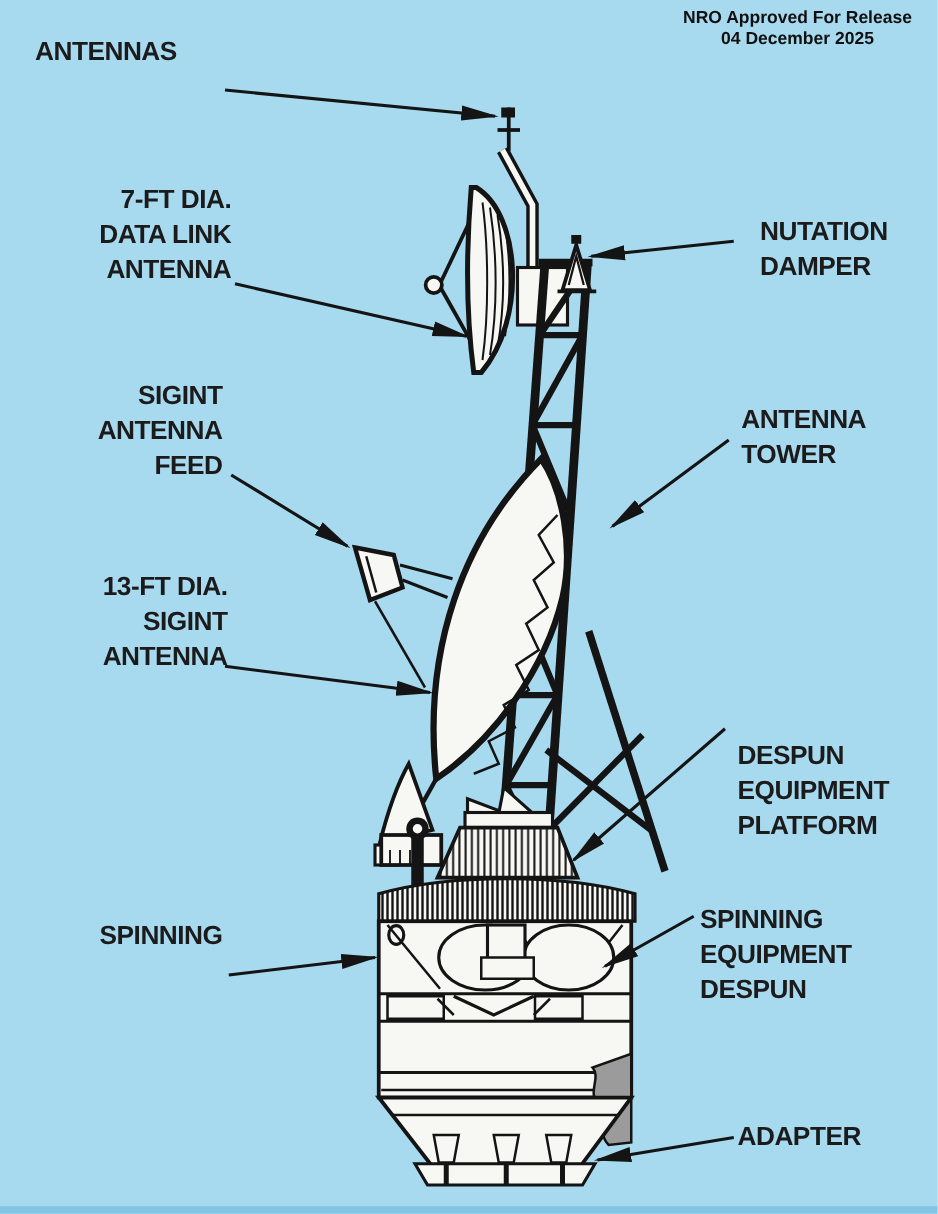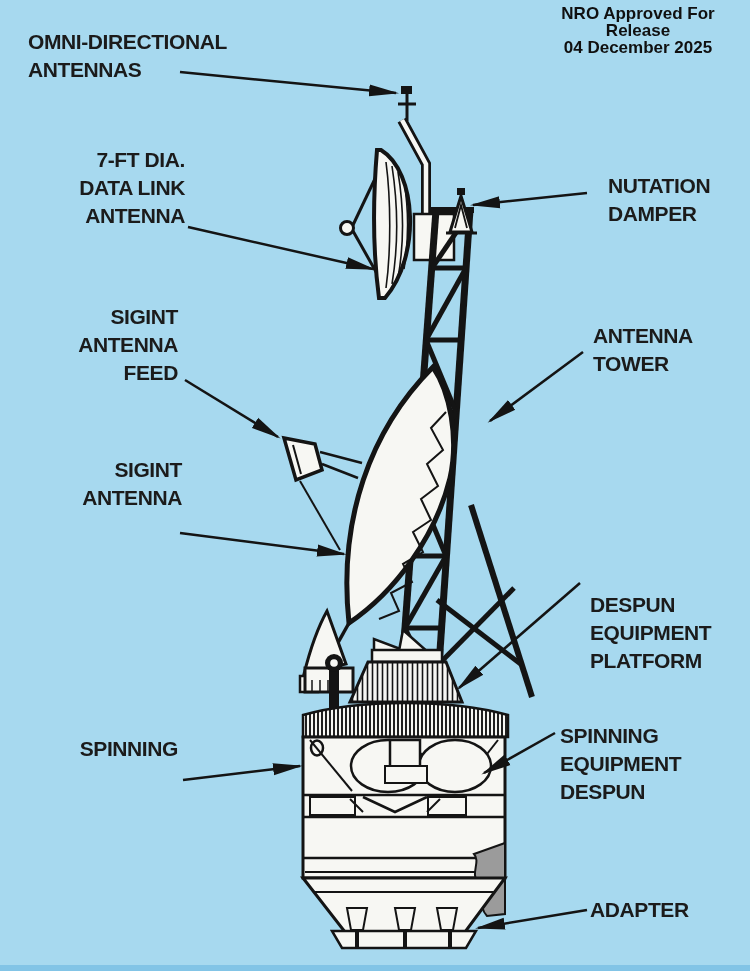--- a/index.html
+++ b/index.html
@@ -20,21 +20,21 @@
   #lbl-feed    {left:48px;  top:303px; width:130px;}
   #lbl-13ft    {left:50px;  top:456px; width:132px;}
   #lbl-spin    {left:48px;  top:735px; width:130px;}
   #lbl-nutation{left:608px; top:172px;}
   #lbl-tower   {left:593px; top:322px;}
   #lbl-despun  {left:590px; top:566px;margin-top:25px;}
   #lbl-shelf   {left:560px; top:722px;}
   #lbl-adapter {left:590px; top:896px;}
   #nro{
     position:absolute; left:540px; top:5px; width:196px;
-    font-weight:700; font-size:17px; line-height:17px;
+    font-weight:700; font-size:14px; line-height:17px;
     text-align:center; color:#101010; letter-spacing:0;
   }
   #art{position:absolute; left:0; top:0;}
   .strip{position:absolute; left:0; bottom:0; width:750px; height:6px; background:#82c4e6;}
 </style>
 </head>
 <body>
 
 <div id="stage">
 
@@ -186,37 +186,37 @@
       <line x1="587" y1="910" x2="478" y2="928" marker-end="url(#ah)"></line>
     </g>
   </svg>
 
   <div id="nro">
     <div>NRO Approved For Release</div>
     <div>04 December 2025</div>
   </div>
 
   <div class="lbl left" id="lbl-omni">
-    <div>OMNI-DIRECTIONAL</div>
     <div>ANTENNAS</div>
   </div>
 
   <div class="lbl right" id="lbl-datalink">
     <div>7-FT DIA.</div>
     <div>DATA LINK</div>
     <div>ANTENNA</div>
   </div>
 
   <div class="lbl right" id="lbl-feed">
     <div>SIGINT</div>
     <div>ANTENNA</div>
     <div>FEED</div>
   </div>
 
   <div class="lbl right" id="lbl-13ft">
+    <div>13-FT DIA.</div>
     <div>SIGINT</div>
     <div>ANTENNA</div>
   </div>
 
   <div class="lbl right" id="lbl-spin">
     <div>SPINNING</div>
   </div>
 
   <div class="lbl left" id="lbl-nutation">
     <div>NUTATION</div>

